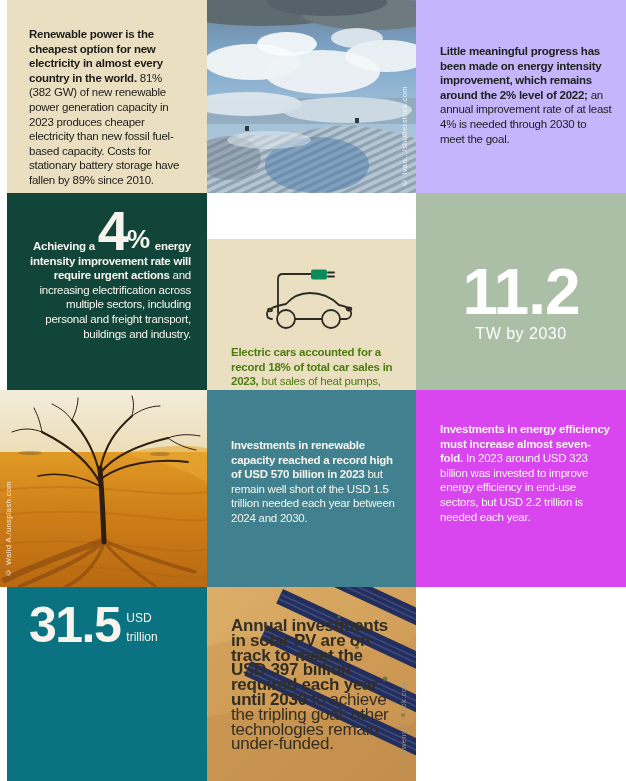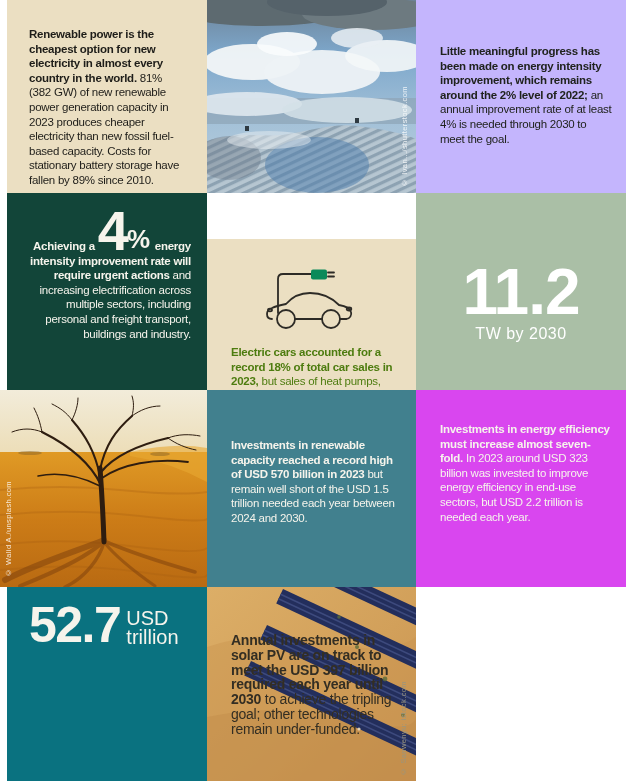--- a/index.html
+++ b/index.html
@@ -40,43 +40,43 @@
 
   .c-reninvest{background:#41808e;color:#f6f4ec;}
   .c-reninvest .txt{padding:48px 14px 0 24px;}
 
   .c-effinvest{background:#d946ef;color:#f6f4ec;}
   .c-effinvest .txt{padding:32px 14px 0 24px;}
 
   .c-trillion{background:#0a7280;color:#f6f4ec;}
   .stat-row{display:flex;align-items:flex-end;padding:16px 0 0 22px;gap:6px;}
   .stat31{font-weight:700;font-size:50px;line-height:0.9;letter-spacing:-1.5px;}
-  .stat-unit{font-size:20px;line-height:19px;padding-bottom:1px;}
+  .stat-unit{font-size:12px;line-height:19px;padding-bottom:1px;}
   .c-trillion .txt{padding:7px 14px 0 22px;}
 
   .c-regional{background:#ebdfc2;color:#1e1d19;}
   .c-regional .txt{padding:48px 14px 0 24px;}
 
   
   .photo svg{display:block;width:100%;height:100%;}
   .credit{
     position:absolute;
     writing-mode:vertical-rl;
     transform:rotate(180deg);
     font-size:7.5px;letter-spacing:0.4px;
     color:rgba(255,255,255,0.82);
     white-space:nowrap;
   }
   .credit-sky{right:7px;bottom:6px;}
   .credit-tree{left:4px;bottom:10px;}
   .credit-pv{right:8px;bottom:6px;color:#9a957e;}
 
   .c-pvphoto .overlay-txt{
-    position:absolute;left:24px;top:46px;width:168px;
-    margin:0;font-size:14px;line-height:14.8px;letter-spacing:-0.25px;
+    position:absolute;left:24px;top:32px;width:168px;
+    margin:0;font-size:17px;line-height:14.8px;letter-spacing:-0.25px;
     color:#332e23;
   }
 </style>
 </head>
 <body>
 
 <div class="page">
 
   <div class="cell c-renewable inset-left">
     <p class="txt">
@@ -222,21 +222,21 @@
 
   <div class="cell c-effinvest">
     <p class="txt">
       <span class="b">Investments in energy efficiency must increase almost seven-fold.</span>
       <span>In 2023 around USD 323 billion was invested to improve energy efficiency in end-use sectors, but USD 2.2 trillion is needed each year.</span>
     </p>
   </div>
 
   <div class="cell c-trillion inset-left">
     <div class="stat-row">
-      <span class="stat31">52.7</span>
+      <span class="stat31">31.5</span>
       <span class="stat-unit">
         <span>USD</span><br>
         <span>trillion</span>
       </span>
     </div>
   </div>
 
   <div class="cell photo c-pvphoto">
     <svg viewBox="0 0 209 194" preserveAspectRatio="none">
       <defs>

